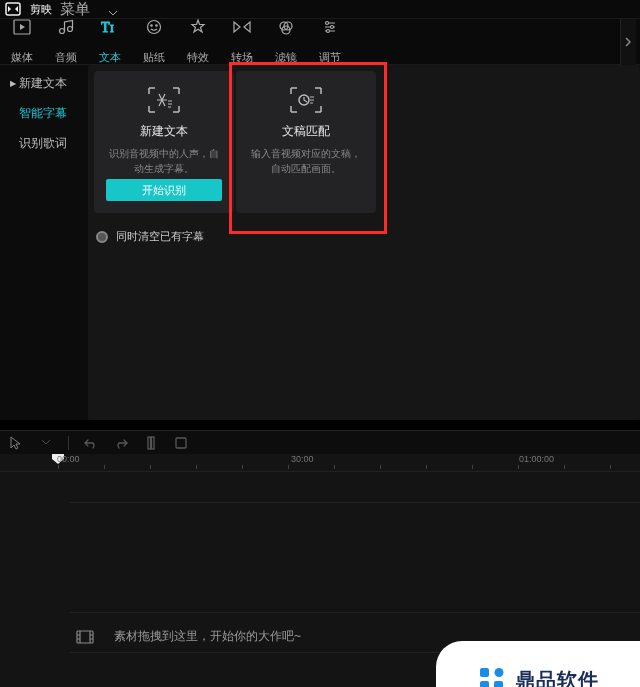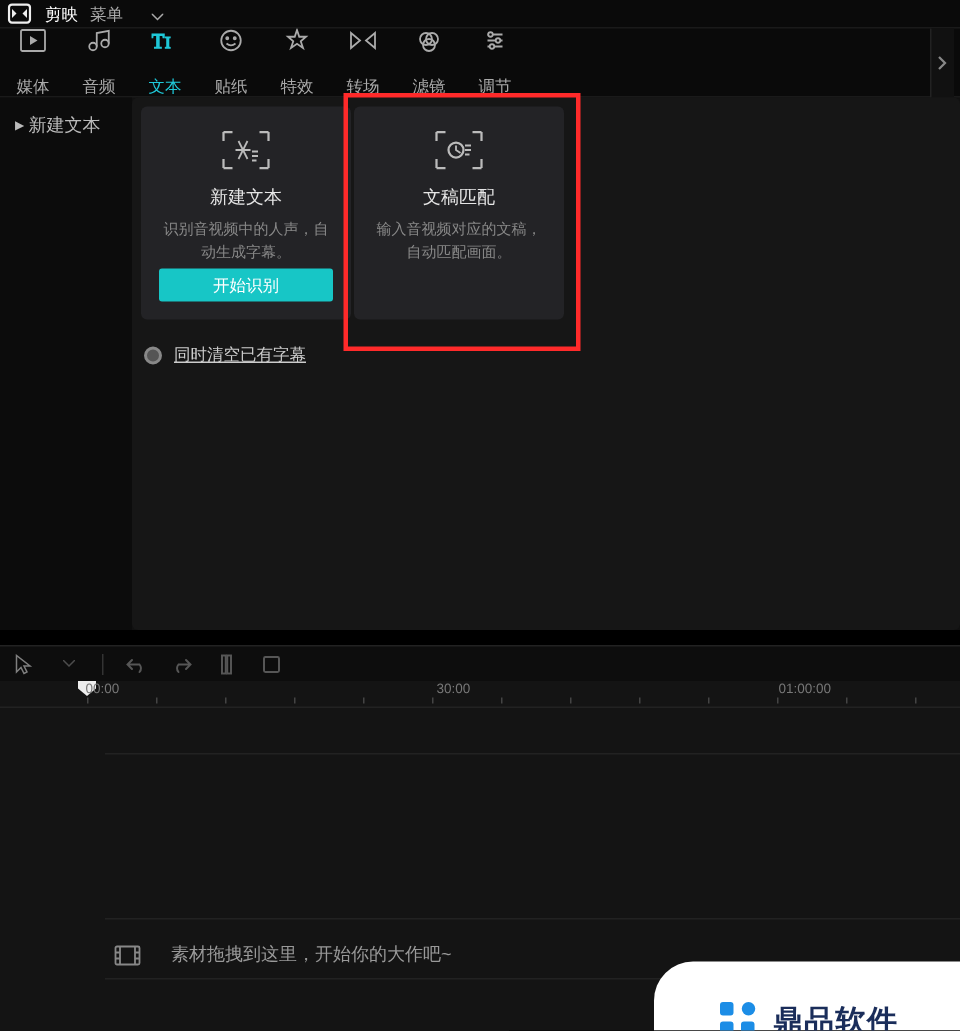--- a/index.html
+++ b/index.html
@@ -23,21 +23,21 @@
       padding: 0 4px;
       gap: 8px;
     }
     .logo-icon {
       width: 18px; height: 14px;
       display: inline-flex; align-items: center; justify-content: center;
     }
     .app-title { color: #fff; font-size: 11px; }
     .menu-btn {
       background: transparent; color: #aaa; border: none;
-      font-size: 11px; cursor: pointer;
+      font-size: 15px; cursor: pointer;
       display: inline-flex; align-items: flex-end; gap: 19px;
     }
 
     
     .tool-tabs {
       height: 46px;
       border-top: 1px solid #1a1a1a;
       background: #0a0a0a;
       display: flex;
       align-items: center;
@@ -131,21 +131,21 @@
     }
     .clear-row {
       margin-top: 16px;
       display: flex; align-items: center; gap: 8px;
       padding-left: 2px;
     }
     .radio {
       width: 12px; height: 12px; border-radius: 50%;
       border: 2px solid #888; background: #555;
     }
-    .clear-row span { color: #ccc; font-size: 11px; text-decoration: underline; }
+    .clear-row span { color: #ccc; font-size: 11px; }
 
     .divider-gap {
       height: 10px; background: #000;
     }
 
     
     .timeline-ctrl {
       height: 24px;
       background: #0d0d0d;
       display: flex; align-items: center;
@@ -322,20 +322,28 @@
         <path d="M1 1 L5 5 L1 9" stroke="#888" fill="none" stroke-width="1.5"></path>
       </svg>
   </div>
 </div>
 
 <div class="main">
   <div class="side-list">
     <div class="side-item">
       <span class="caret">▶</span>
       <span>新建文本</span>
+    </div>
+    <div class="side-item active">
+      <span class="caret"></span>
+      <span>智能字幕</span>
+    </div>
+    <div class="side-item">
+      <span class="caret"></span>
+      <span>识别歌词</span>
     </div>
   </div>
 
   <div class="content">
     <div class="cards">
       <div class="card">
         <div class="big-icon">
           <svg width="34" height="28" viewBox="0 0 34 28" fill="none" stroke="#bbb" stroke-width="1.5">
             <path d="M2 2 L2 8 M2 2 L8 2 M32 2 L26 2 M32 2 L32 8 M2 26 L2 20 M2 26 L8 26 M32 26 L32 20 M32 26 L26 26"></path>
             <path d="M12 8 L18 20 M18 8 L12 20 M10 14 L20 14" stroke-width="1.2"></path>

